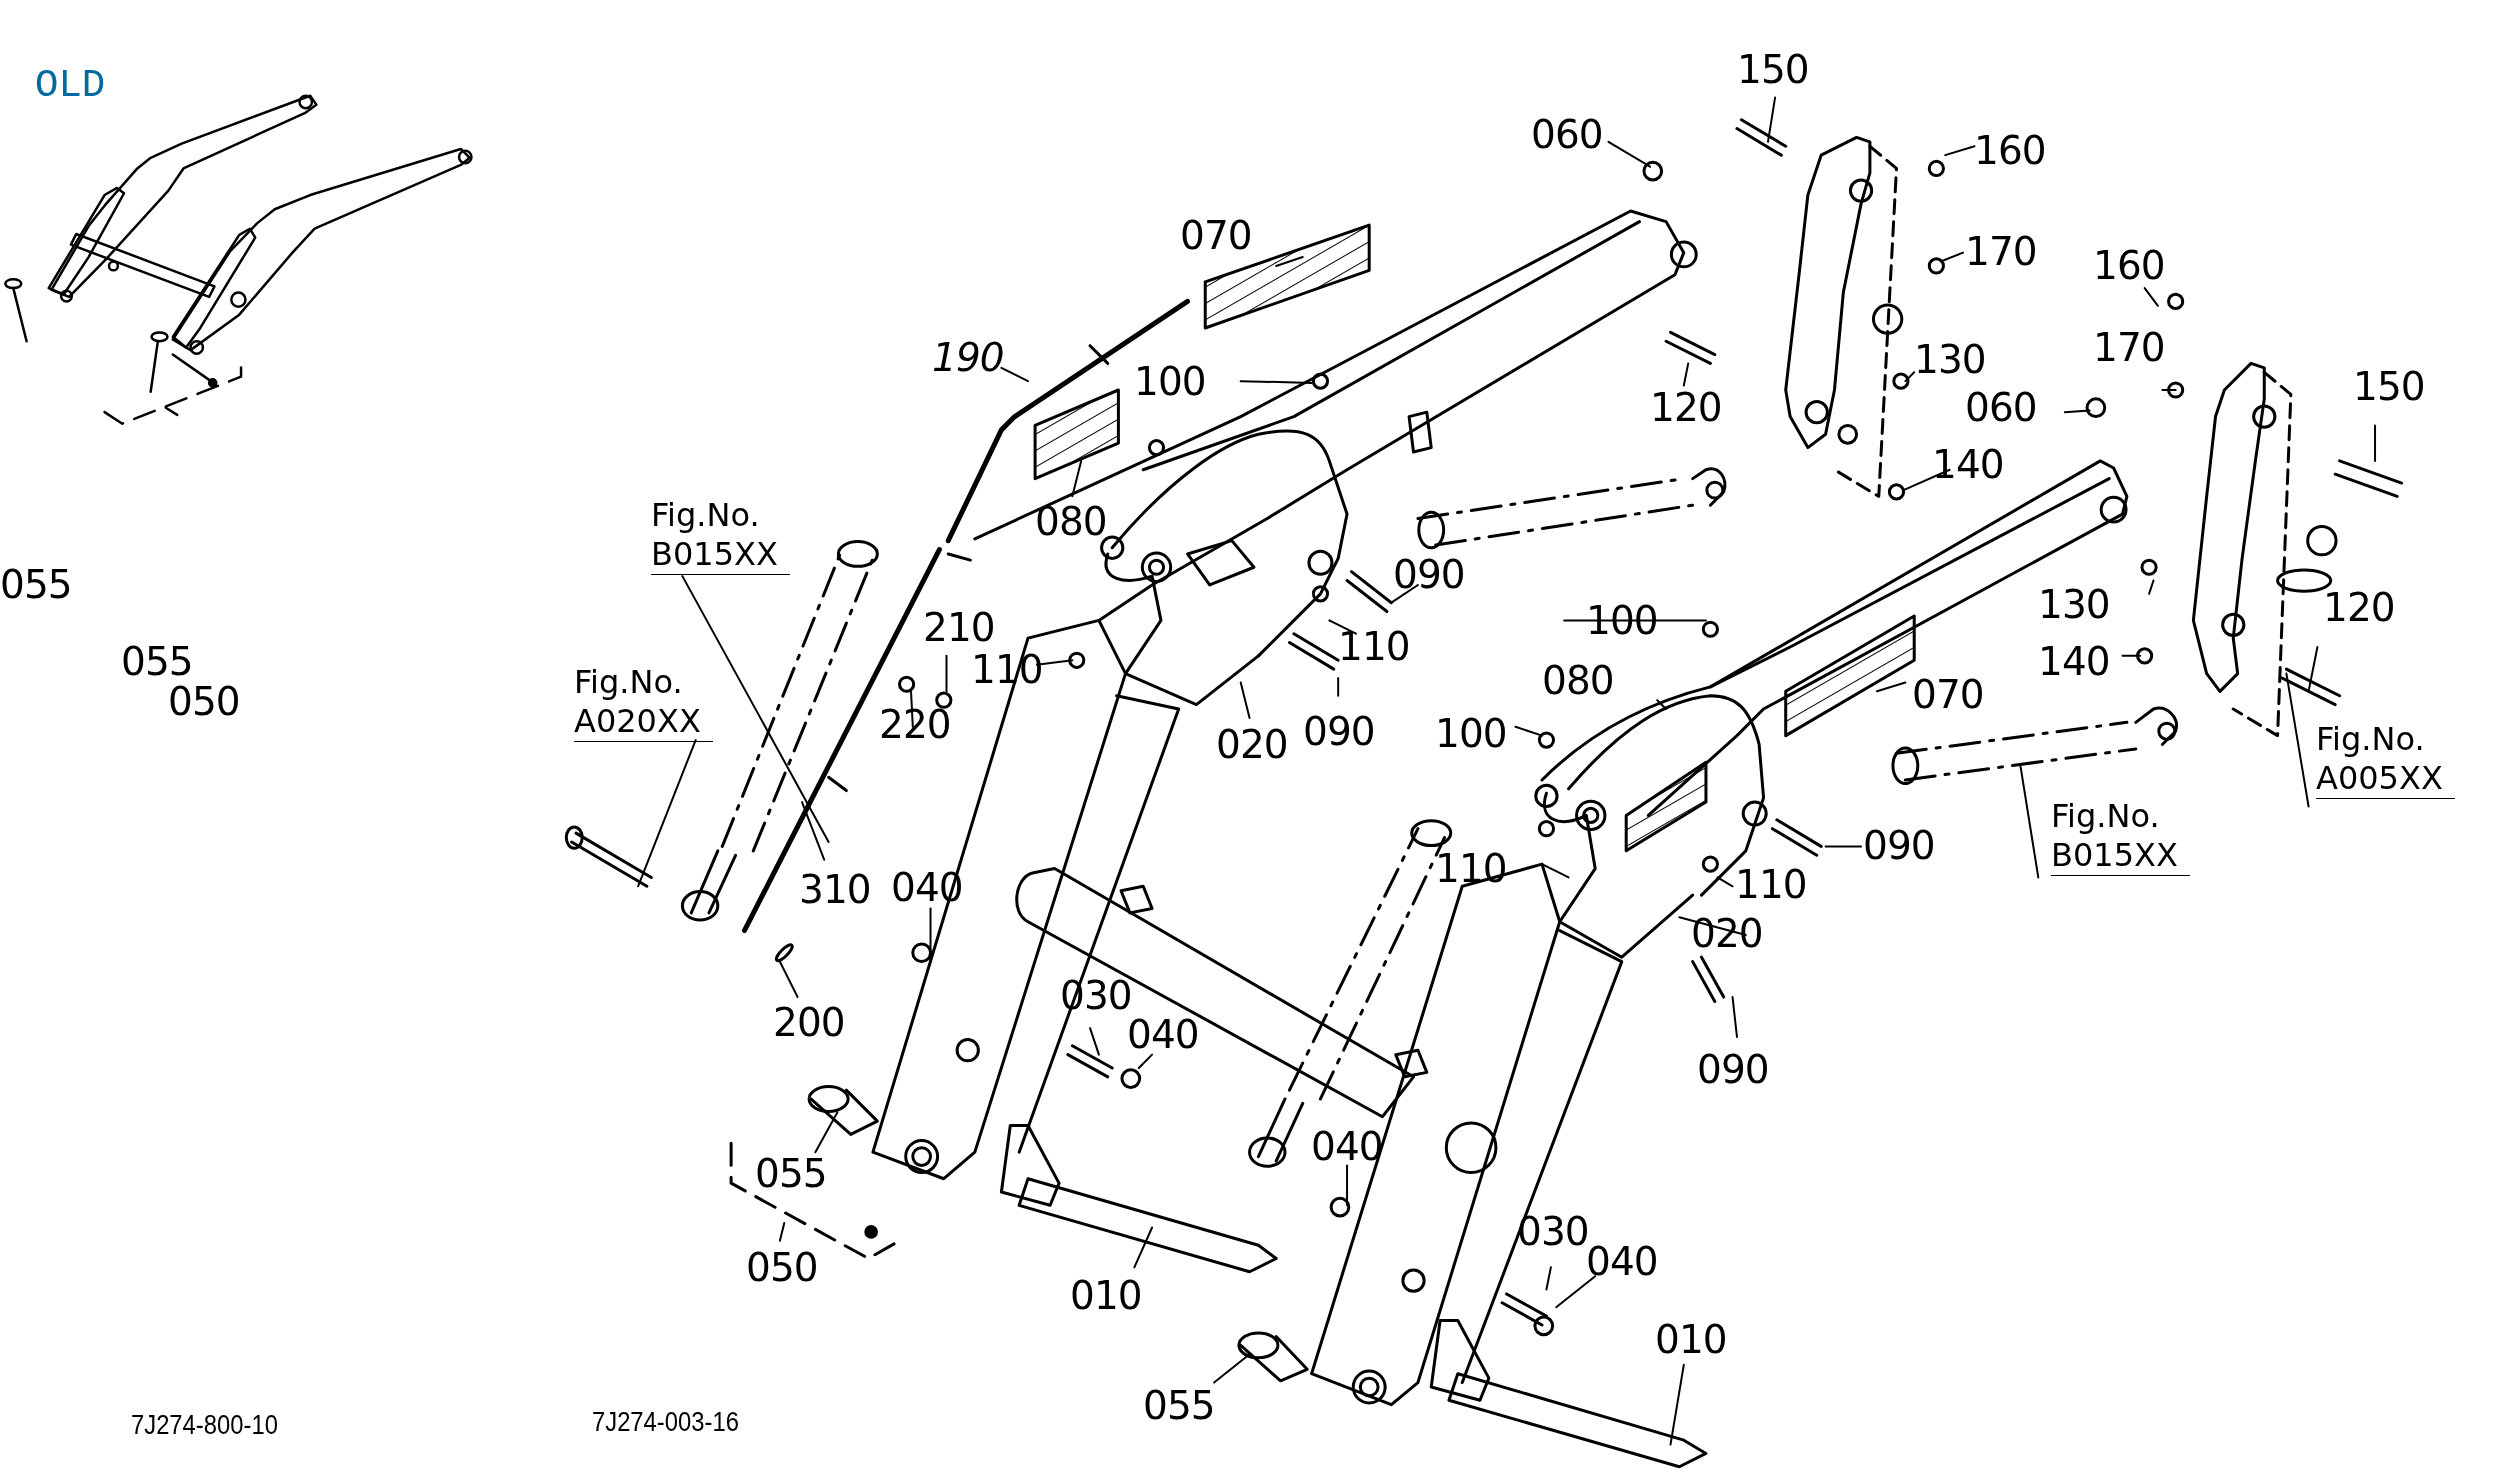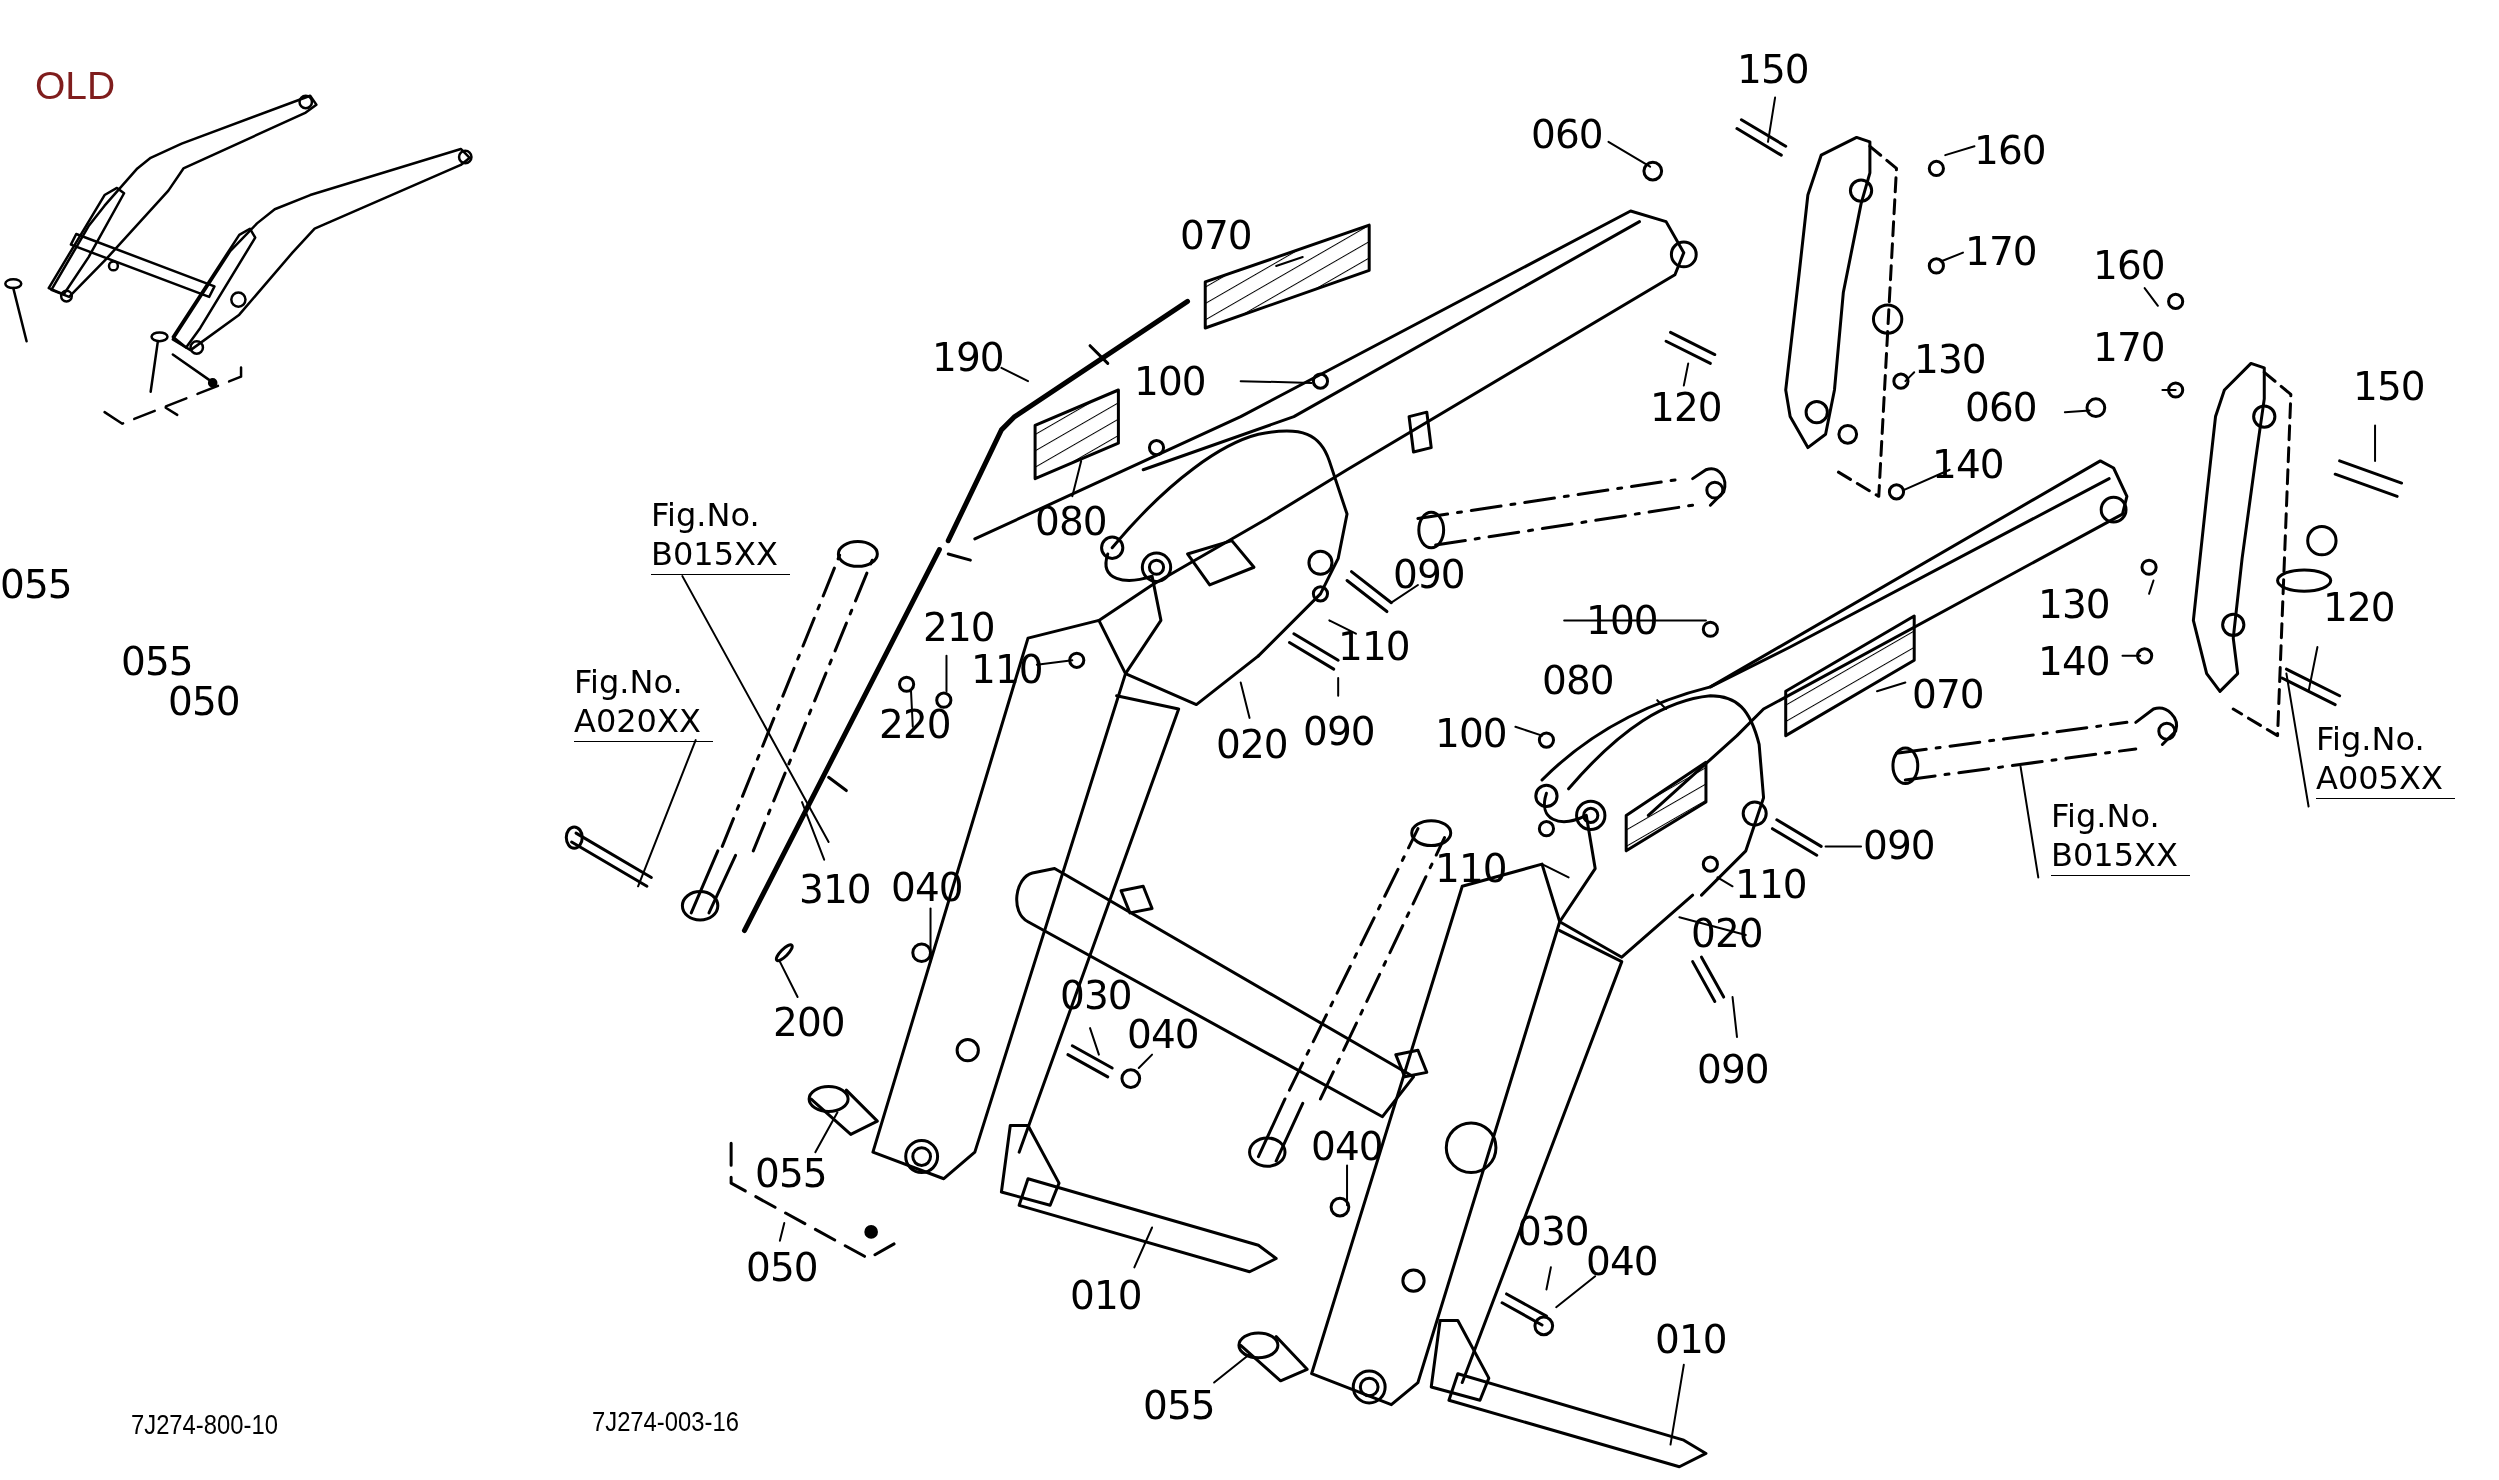--- a/index.html
+++ b/index.html
@@ -1,19 +1,19 @@
 <!DOCTYPE html>
 <html style="font-size:14px"><head>
 <meta charset="utf-8">
 <style>
   html, body { margin: 0; padding: 0; background: #ffffff; }
   body { width: 2500px; height: 1481px; position: relative; overflow: hidden; font-family: "DejaVu Sans", sans-serif; }
   #canvas { position: absolute; left: 0; top: 0; width: 2500px; height: 1481px; }
   .lbl { position: absolute; font-family: "DejaVu Sans", sans-serif; font-size: 39px; color: #000; line-height: 1; white-space: nowrap; letter-spacing: -0.9px; }
-  .title { position: absolute; font-size: 39px; color: #7f1d1d; left: 35px; top: 64px; font-family: Liberation Sans, sans-serif; }
+  .title { position: absolute; font-size: 39px; color: #0369a1; left: 35px; top: 64px; font-family: Liberation Mono, monospace; }
   .figref { position: absolute; font-family: "DejaVu Sans", sans-serif; font-size: 32px; line-height: 39px; color: #000; }
   .figref .code { border-bottom: 1.8px solid #000; display: inline-block; padding-right: 12.4px; }
   .footer { position: absolute; font-family: "Liberation Sans Narrow", "Liberation Sans", sans-serif; font-size: 28px; color: #000; transform: scaleX(0.85); transform-origin: left; }
   svg line, svg path, svg polyline, svg polygon, svg rect, svg ellipse, svg circle { vector-effect: non-scaling-stroke; }
 </style>
 </head>
 <body>
 
 <svg id="canvas" viewBox="0 0 2821 1671" xmlns="http://www.w3.org/2000/svg" fill="none" stroke="#000" stroke-width="3" stroke-linejoin="round" stroke-linecap="round">
 
@@ -268,21 +268,21 @@
 <div class="lbl" style="left:0px; top:565px;">055</div>
 <div class="lbl" style="left:121px; top:642px;">055</div>
 <div class="lbl" style="left:168px; top:682px;">050</div>
 
 <div class="lbl" style="left:1737px; top:50px;">150</div>
 <div class="lbl" style="left:1531px; top:115px;">060</div>
 <div class="lbl" style="left:1974px; top:131px;">160</div>
 <div class="lbl" style="left:1180px; top:216px;">070</div>
 <div class="lbl" style="left:1965px; top:232px;">170</div>
 <div class="lbl" style="left:2093px; top:246px;">160</div>
-<div class="lbl" style="left:932px; top:338px;">190</div>
+<div class="lbl" style="left:932px; top:338px;font-style:italic;">190</div>
 <div class="lbl" style="left:1134px; top:362px;">100</div>
 <div class="lbl" style="left:1650px; top:388px;">120</div>
 <div class="lbl" style="left:1914px; top:340px;">130</div>
 <div class="lbl" style="left:2093px; top:328px;">170</div>
 <div class="lbl" style="left:2353px; top:367px;">150</div>
 <div class="lbl" style="left:1965px; top:388px;">060</div>
 <div class="lbl" style="left:1932px; top:445px;">140</div>
 <div class="lbl" style="left:1035px; top:502px;">080</div>
 <div class="lbl" style="left:1393px; top:555px;">090</div>
 <div class="lbl" style="left:2038px; top:585px;">130</div>

